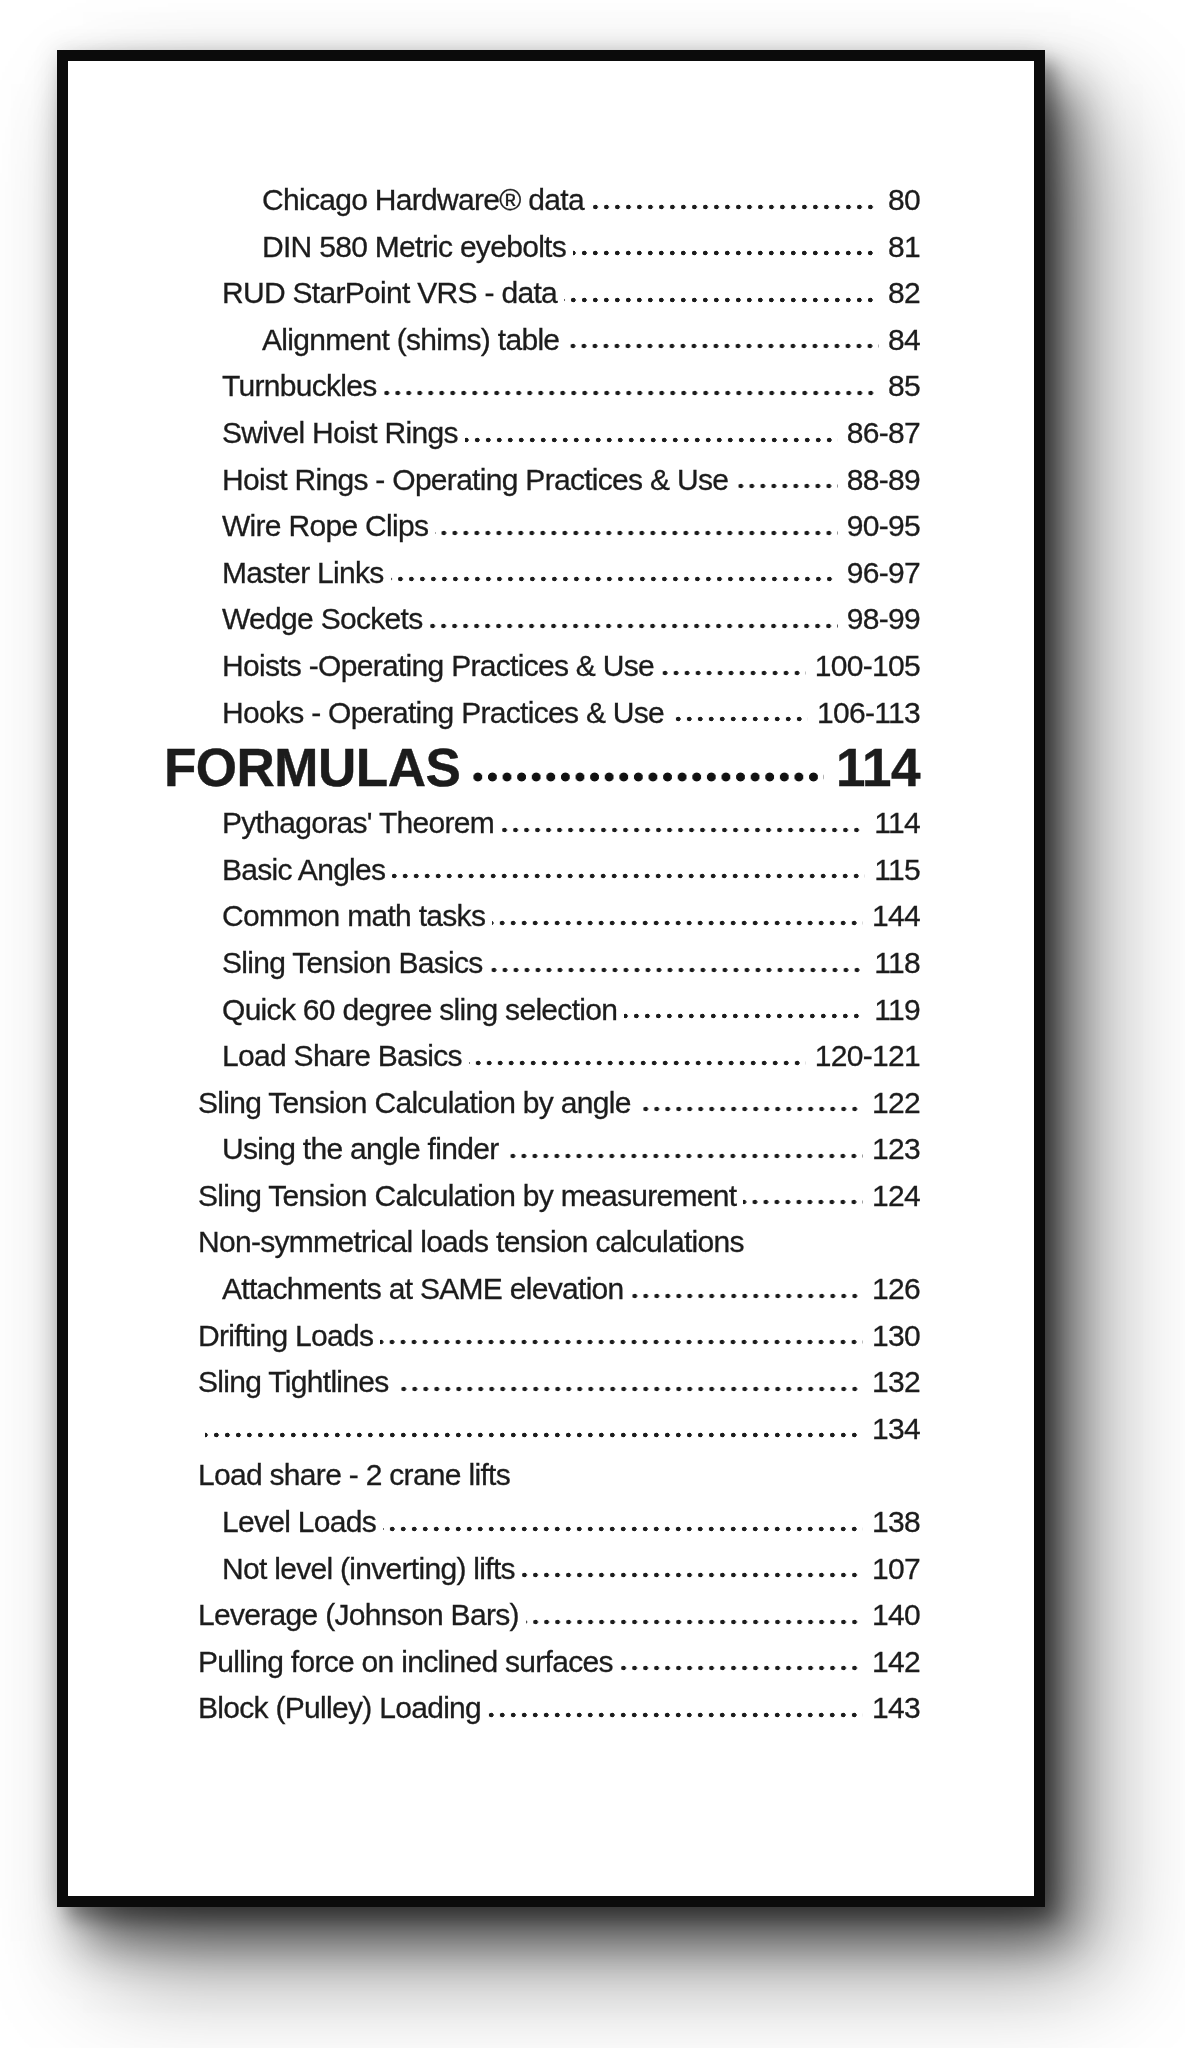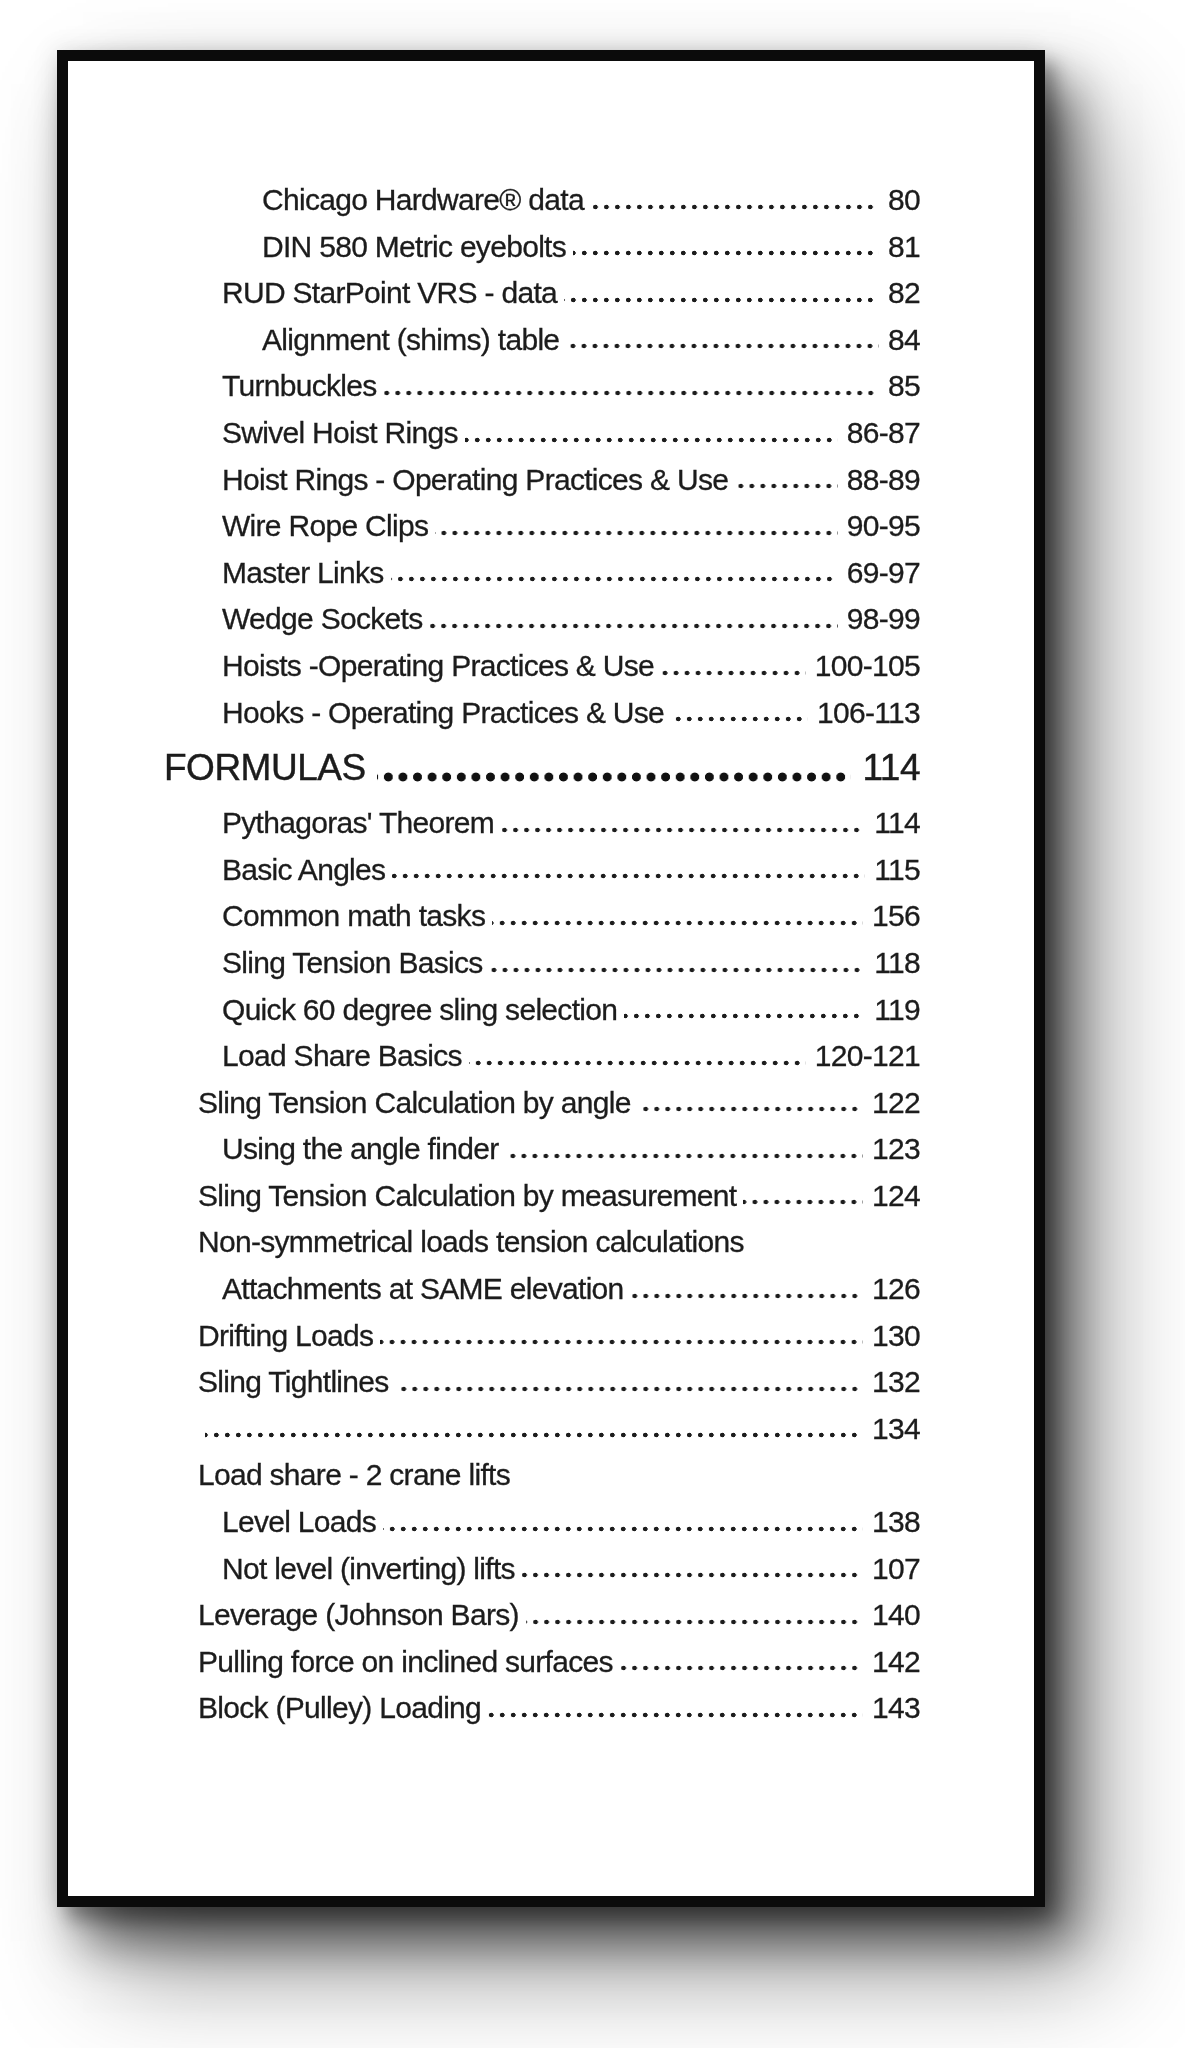--- a/index.html
+++ b/index.html
@@ -48,22 +48,22 @@
     letter-spacing: -0.7px;
     white-space: nowrap;
     color: #1c1c1c;
     -webkit-text-stroke: 0.3px #1c1c1c;
   }
   .row.indent-1 { margin-left: 24px; }
   .row.indent-2 { margin-left: 64px; }
   .row.heading {
     height: 64px;
     line-height: 64px;
-    font-size: 37px;
-    font-weight: 400;
+    font-size: 53px;
+    font-weight: 700;
     letter-spacing: -0.5px;
     margin-left: -34px;
     -webkit-text-stroke: 0.4px #111111;
   }
   .label { flex: 0 0 auto; }
   .dots {
     flex: 1 1 auto;
     align-self: flex-end;
     height: 8px;
     margin: 0 9px 13px 7px;
@@ -123,21 +123,21 @@
           <span class="pagenum">88-89</span>
         </div>
         <div class="row indent-1">
           <span class="label">Wire Rope Clips</span>
           <span class="dots"></span>
           <span class="pagenum">90-95</span>
         </div>
         <div class="row indent-1">
           <span class="label">Master Links</span>
           <span class="dots"></span>
-          <span class="pagenum">69-97</span>
+          <span class="pagenum">96-97</span>
         </div>
         <div class="row indent-1">
           <span class="label">Wedge Sockets</span>
           <span class="dots"></span>
           <span class="pagenum">98-99</span>
         </div>
         <div class="row indent-1">
           <span class="label">Hoists -Operating Practices &amp; Use</span>
           <span class="dots"></span>
           <span class="pagenum">100-105</span>
@@ -158,21 +158,21 @@
           <span class="pagenum">114</span>
         </div>
         <div class="row indent-1">
           <span class="label">Basic Angles</span>
           <span class="dots"></span>
           <span class="pagenum">115</span>
         </div>
         <div class="row indent-1">
           <span class="label">Common math tasks</span>
           <span class="dots"></span>
-          <span class="pagenum">156</span>
+          <span class="pagenum">144</span>
         </div>
         <div class="row indent-1">
           <span class="label">Sling Tension Basics</span>
           <span class="dots"></span>
           <span class="pagenum">118</span>
         </div>
         <div class="row indent-1">
           <span class="label">Quick 60 degree sling selection</span>
           <span class="dots"></span>
           <span class="pagenum">119</span>

